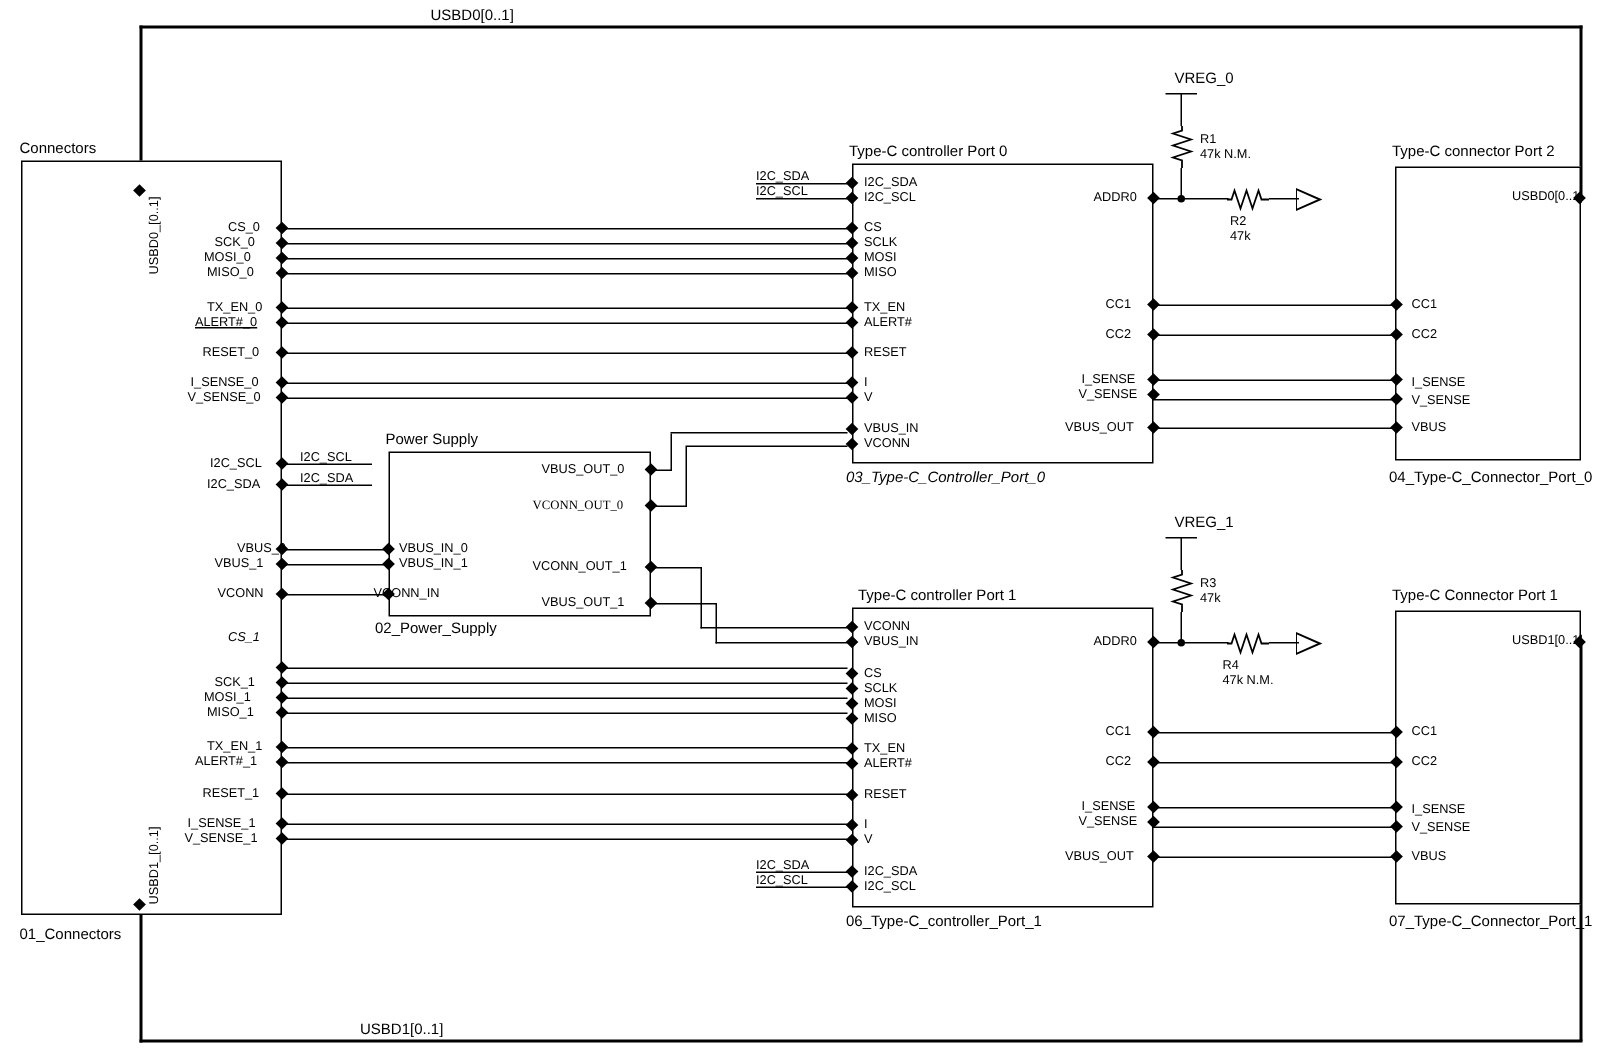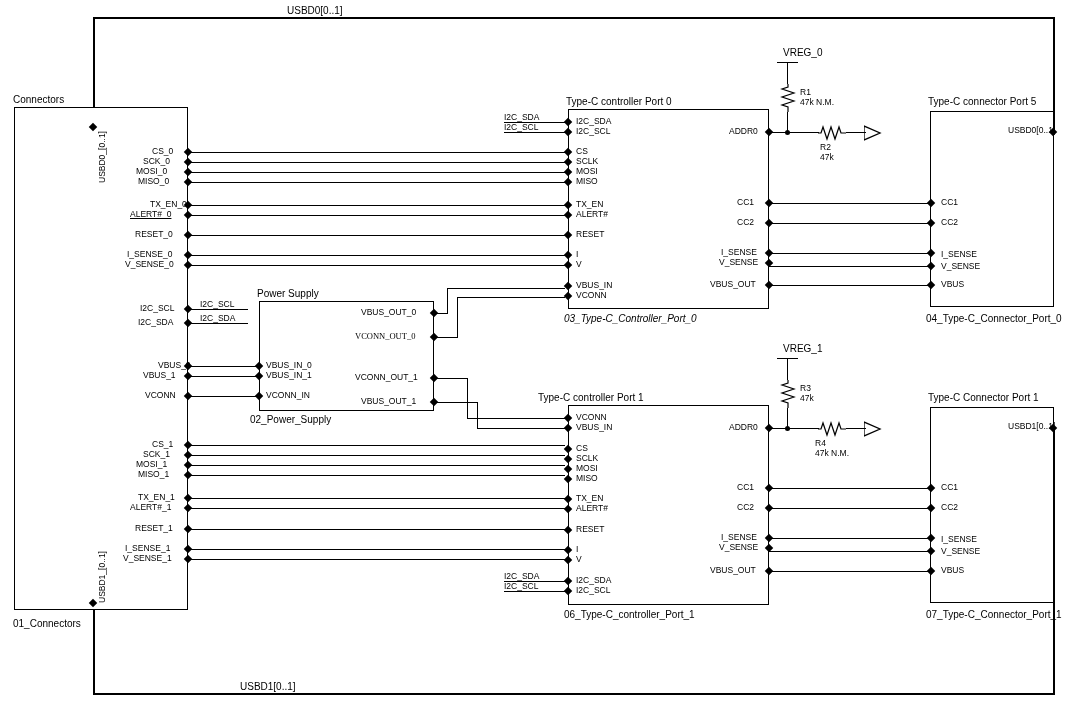--- a/index.html
+++ b/index.html
@@ -63,50 +63,50 @@
   <div class="pm" style="left:185px;top:495px;"></div>
   <div class="pm" style="left:185px;top:505px;"></div>
   <div class="pm" style="left:185px;top:526px;"></div>
   <div class="pm" style="left:185px;top:546px;"></div>
   <div class="pm" style="left:185px;top:556px;"></div>
 
   <div class="pin" style="left:152px;top:147px;">CS_0</div>
   <div class="pin" style="left:143px;top:157px;">SCK_0</div>
   <div class="pin" style="left:136px;top:167px;">MOSI_0</div>
   <div class="pin" style="left:138px;top:177px;">MISO_0</div>
-  <div class="pin" style="left:138px;top:200px;margin-left:12px;">TX_EN_0</div>
+  <div class="pin" style="left:138px;top:200px;">TX_EN_0</div>
   <div class="pin" style="left:130px;top:210px;text-decoration:underline;">ALERT#_0</div>
   <div class="pin" style="left:135px;top:230px;">RESET_0</div>
   <div class="pin" style="left:127px;top:250px;">I_SENSE_0</div>
   <div class="pin" style="left:125px;top:260px;">V_SENSE_0</div>
   <div class="pin" style="left:140px;top:304px;">I2C_SCL</div>
   <div class="pin" style="left:138px;top:318px;">I2C_SDA</div>
   <div class="pin" style="left:158px;top:361px;">VBUS_0</div>
   <div class="pin" style="left:143px;top:371px;">VBUS_1</div>
   <div class="pin" style="left:145px;top:391px;">VCONN</div>
-  <div class="pin" style="left:152px;top:440px;">CS_1</div>
+  <div class="pin" style="left:152px;top:420px;font-style:italic;">CS_1</div>
   <div class="pin" style="left:143px;top:450px;">SCK_1</div>
   <div class="pin" style="left:136px;top:460px;">MOSI_1</div>
   <div class="pin" style="left:138px;top:470px;">MISO_1</div>
   <div class="pin" style="left:138px;top:493px;">TX_EN_1</div>
   <div class="pin" style="left:130px;top:503px;">ALERT#_1</div>
   <div class="pin" style="left:135px;top:524px;">RESET_1</div>
   <div class="pin" style="left:125px;top:544px;">I_SENSE_1</div>
   <div class="pin" style="left:123px;top:554px;text-align:center;">V_SENSE_1</div>
 
   <div class="lbl" style="left:257px;top:288px;">Power Supply</div>
   <div class="blk" style="left:259px;top:301px;width:175px;height:110px;"></div>
   <div class="lbl" style="left:250px;top:414px;">02_Power_Supply</div>
 
   <div class="pm" style="left:256px;top:363px;"></div>
   <div class="pm" style="left:256px;top:373px;"></div>
   <div class="pm" style="left:256px;top:393px;"></div>
   <div class="pin" style="left:266px;top:361px;">VBUS_IN_0</div>
   <div class="pin" style="left:266px;top:371px;">VBUS_IN_1</div>
-  <div class="pin" style="left:266px;top:391px;">VCONN_IN</div>
+  <div class="pin" style="left:249px;top:391px;">VCONN_IN</div>
 
   <div class="pm" style="left:431px;top:310px;"></div>
   <div class="pm" style="left:431px;top:334px;"></div>
   <div class="pm" style="left:431px;top:375px;"></div>
   <div class="pm" style="left:431px;top:399px;"></div>
   <div class="pin" style="left:361px;top:308px;">VBUS_OUT_0</div>
   <div class="pin" style="left:355px;top:332px;font-family:Liberation Serif, serif;">VCONN_OUT_0</div>
   <div class="pin" style="left:355px;top:373px;">VCONN_OUT_1</div>
   <div class="pin" style="left:361px;top:397px;">VBUS_OUT_1</div>
 
@@ -153,39 +153,39 @@
   <div class="pin" style="left:737px;top:218px;">CC2</div>
   <div class="pin" style="left:721px;top:248px;">I_SENSE</div>
   <div class="pin" style="left:719px;top:258px;">V_SENSE</div>
   <div class="pin" style="left:710px;top:280px;">VBUS_OUT</div>
 
   <div class="pin" style="left:504px;top:113px;">I2C_SDA</div>
   <div class="pin" style="left:504px;top:123px;">I2C_SCL</div>
   <div class="wire h" style="left:504px;top:122px;width:61px;"></div>
   <div class="wire h" style="left:504px;top:132px;width:61px;"></div>
 
-  <div class="lbl" style="left:928px;top:96px;">Type-C connector Port 5</div>
+  <div class="lbl" style="left:928px;top:96px;">Type-C connector Port 2</div>
   <div class="blk" style="left:930px;top:111px;width:124px;height:196px;"></div>
   <div class="lbl" style="left:926px;top:313px;">04_Type-C_Connector_Port_0</div>
 
   <div class="pin" style="left:1008px;top:126px;">USBD0[0..1]</div>
   <div class="pm" style="left:1050px;top:129px;"></div>
 
   <div class="pm" style="left:928px;top:200px;"></div>
   <div class="pm" style="left:928px;top:220px;"></div>
   <div class="pm" style="left:928px;top:250px;"></div>
   <div class="pm" style="left:928px;top:263px;"></div>
   <div class="pm" style="left:928px;top:282px;"></div>
   <div class="pin" style="left:941px;top:198px;">CC1</div>
   <div class="pin" style="left:941px;top:218px;">CC2</div>
   <div class="pin" style="left:941px;top:250px;">I_SENSE</div>
   <div class="pin" style="left:941px;top:262px;">V_SENSE</div>
   <div class="pin" style="left:941px;top:280px;">VBUS</div>
 
-  <div class="lbl" style="left:538px;top:392px;">Type-C controller Port 1</div>
+  <div class="lbl" style="left:572px;top:392px;">Type-C controller Port 1</div>
   <div class="blk" style="left:568px;top:405px;width:201px;height:200px;"></div>
   <div class="lbl" style="left:564px;top:609px;">06_Type-C_controller_Port_1</div>
 
   <div class="pm" style="left:565px;top:415px;"></div>
   <div class="pm" style="left:565px;top:425px;"></div>
   <div class="pm" style="left:565px;top:446px;"></div>
   <div class="pm" style="left:565px;top:456px;"></div>
   <div class="pm" style="left:565px;top:466px;"></div>
   <div class="pm" style="left:565px;top:476px;"></div>
   <div class="pm" style="left:565px;top:496px;"></div>

